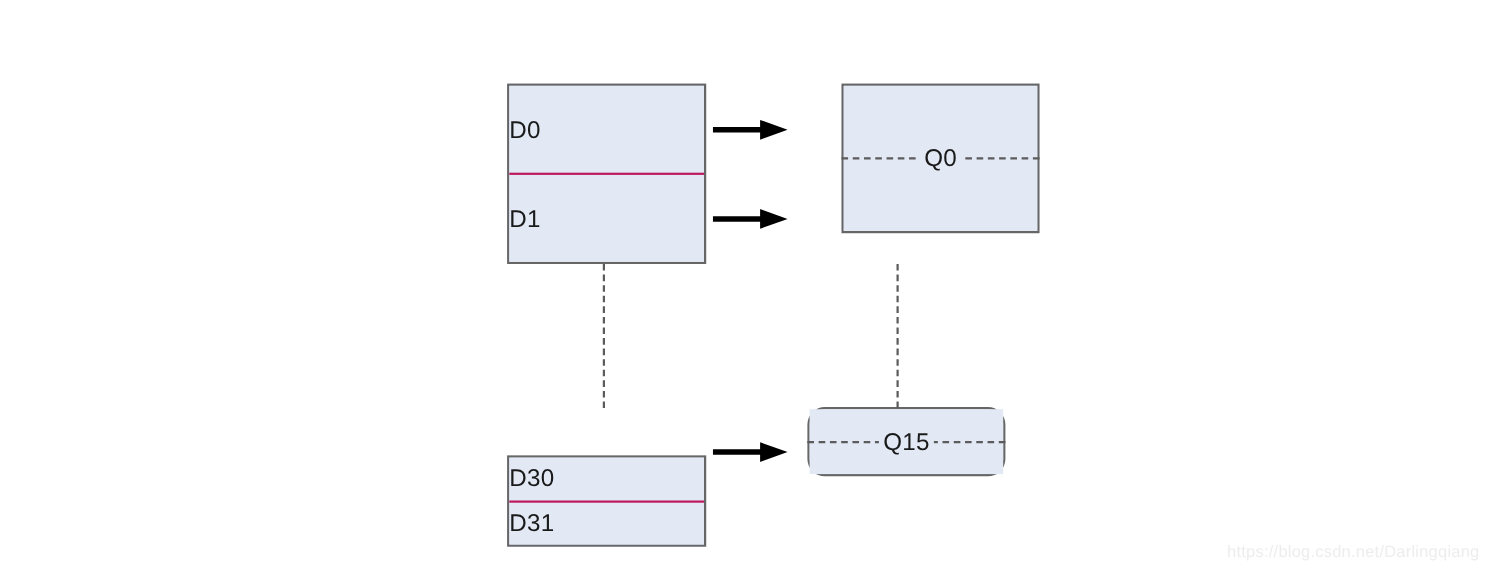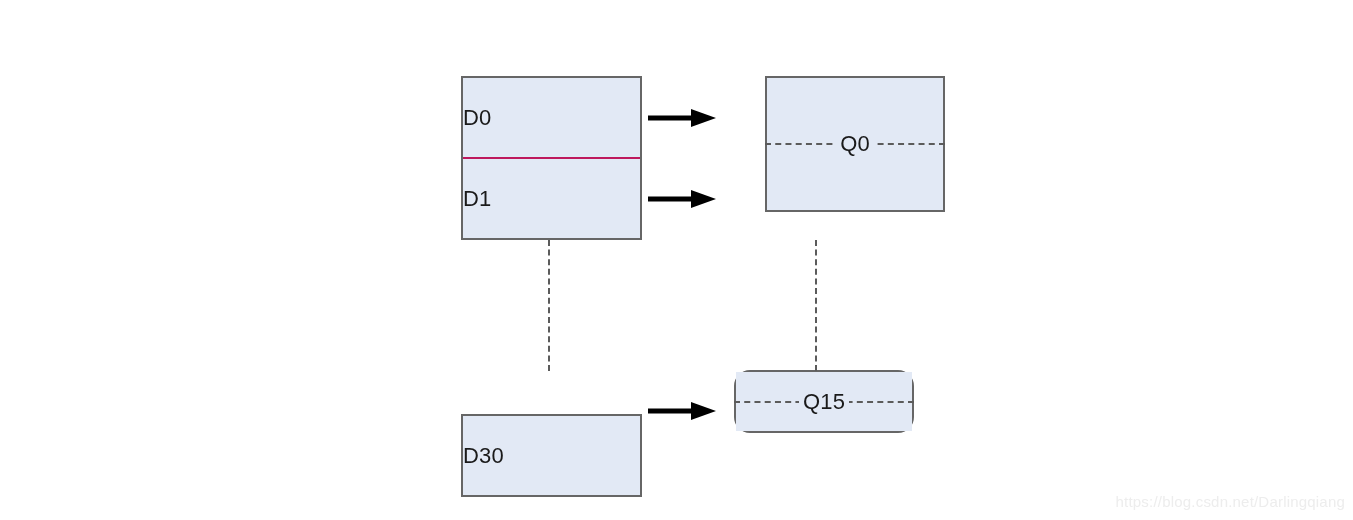--- a/index.html
+++ b/index.html
@@ -129,20 +129,23 @@
     <div class="cell q-cell">
       <span class="q-rule"></span>
       <span class="q-label">Q0</span>
     </div>
   </div>
 
   <div class="block" id="block-d-bot">
     <div class="cell">
       <span>D30</span>
     </div>
+    <div class="cell">
+      <span>D31</span>
+    </div>
   </div>
 
   <div class="block" id="block-q-bot">
     <div class="cell q-cell">
       <span class="q-rule"></span>
       <span class="q-label">Q15</span>
     </div>
   </div>
 
   <div class="arrow" id="arrow-0">

